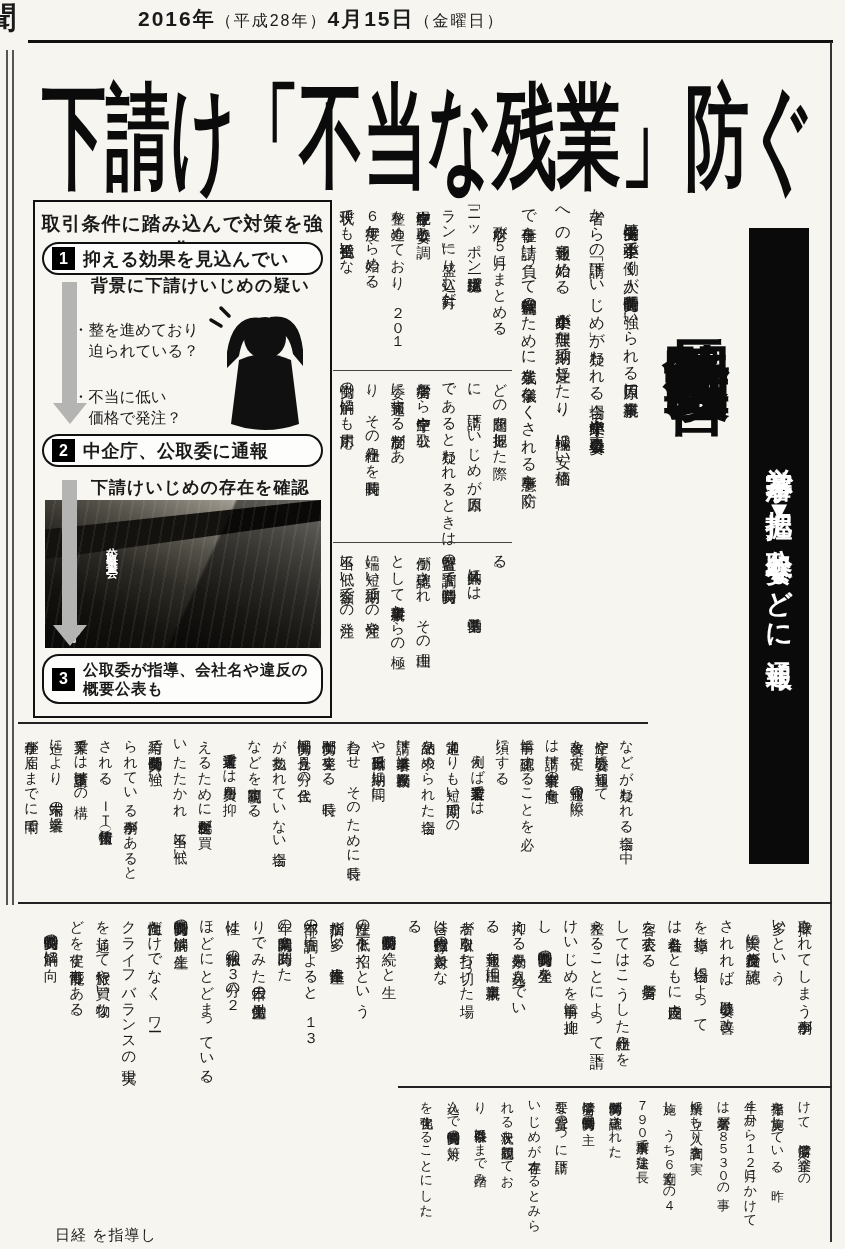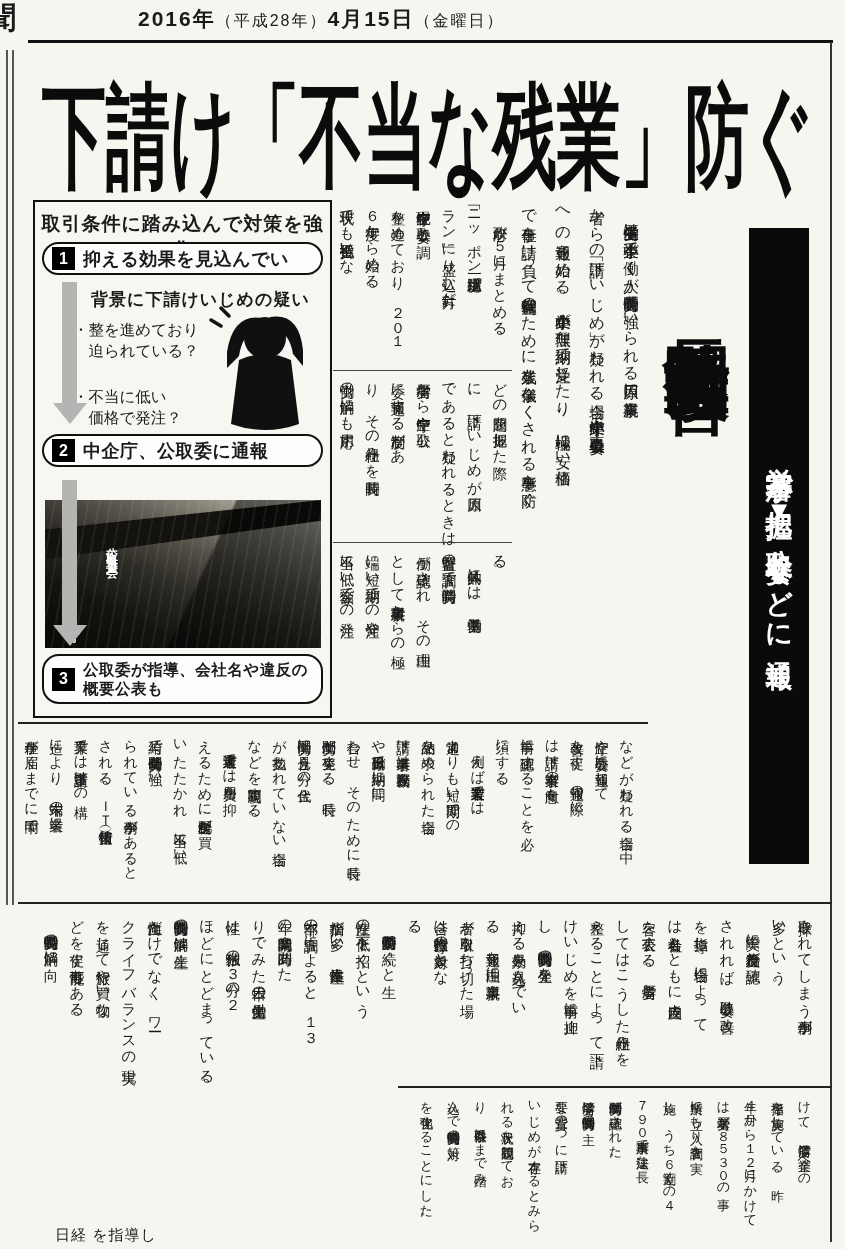--- a/index.html
+++ b/index.html
@@ -46,21 +46,21 @@
   .ig{position:absolute;left:33px;top:200px;width:299px;height:518px;border:2.5px solid #111;box-sizing:border-box;background:#f7f6f1;font-family:"Liberation Sans","DejaVu Sans",sans-serif;}
   .ig-title{margin-top:9px;text-align:center;font-size:19px;font-weight:bold;letter-spacing:1px;}
   .pill{position:absolute;left:7px;right:7px;border:2.5px solid #111;border-radius:17px;background:#fdfdfb;display:flex;align-items:center;gap:8px;padding:2px 8px;box-sizing:border-box;}
   .pill-num{flex:0 0 auto;width:23px;height:23px;background:#000;color:#fff;display:flex;align-items:center;justify-content:center;font-weight:bold;font-size:16px;}
   .pill-label{font-size:18px;font-weight:bold;letter-spacing:0.5px;}
   .pill-label.two-line{font-size:15.5px;line-height:1.25;}
   .pill1{top:40px;height:33px;}
   .pill2{top:232px;height:33px;}
   .pill3{top:452px;height:50px;}
   .ig-sub{position:absolute;left:56px;font-size:17px;font-weight:600;letter-spacing:1px;}
-  .sub1{top:72px;margin-top:14px;} .sub2{top:274px;}
+  .sub1{top:72px;} .sub2{top:274px;}
   .ig-bullets{position:absolute;top:118px;left:38px;font-size:15.5px;line-height:1.35;font-weight:500;}
   .ig-bullets .gap{margin-top:25px;}
   .arrow{position:absolute;width:15px;background:#b4b4b2;z-index:2;}
   .arrow::after{content:"";position:absolute;left:50%;bottom:-20px;transform:translateX(-50%);
     border-left:17px solid transparent;border-right:17px solid transparent;border-top:21px solid #b4b4b2;}
   .arrow1{left:27px;top:80px;height:122px;}
   .arrow2{left:27px;top:278px;height:146px;}
   .sil{position:absolute;top:96px;left:168px;width:122px;height:132px;}
   .photo{position:absolute;top:298px;left:10px;width:276px;height:148px;overflow:hidden;background:#22201b;}
   .photo-bg{position:absolute;inset:0;background:linear-gradient(205deg,#d8d5cc 0%,#b5b1a6 10%,#8e8a7f 20%,#55524a 38%,#2e2c26 55%,#15130f 75%,#080806 100%);}
@@ -115,20 +115,21 @@
       <line x1="8" y1="22" x2="18" y2="28"></line>
     </g>
   </svg>
 
   <div class="arrow arrow1"></div>
 
   <div class="pill pill2">
     <span class="pill-num">2</span>
     <span class="pill-label">中企庁、公取委に通報</span>
   </div>
+  <div class="ig-sub sub2">下請けいじめの存在を確認</div>
 
   <div class="photo">
     <div class="photo-bg"></div>
     <div class="photo-roof"></div>
     <div class="photo-win"></div>
     <div class="photo-sign">公正取引委員会</div>
     <div class="photo-sign2">庁</div>
   </div>
 
   <div class="arrow arrow2"></div>

